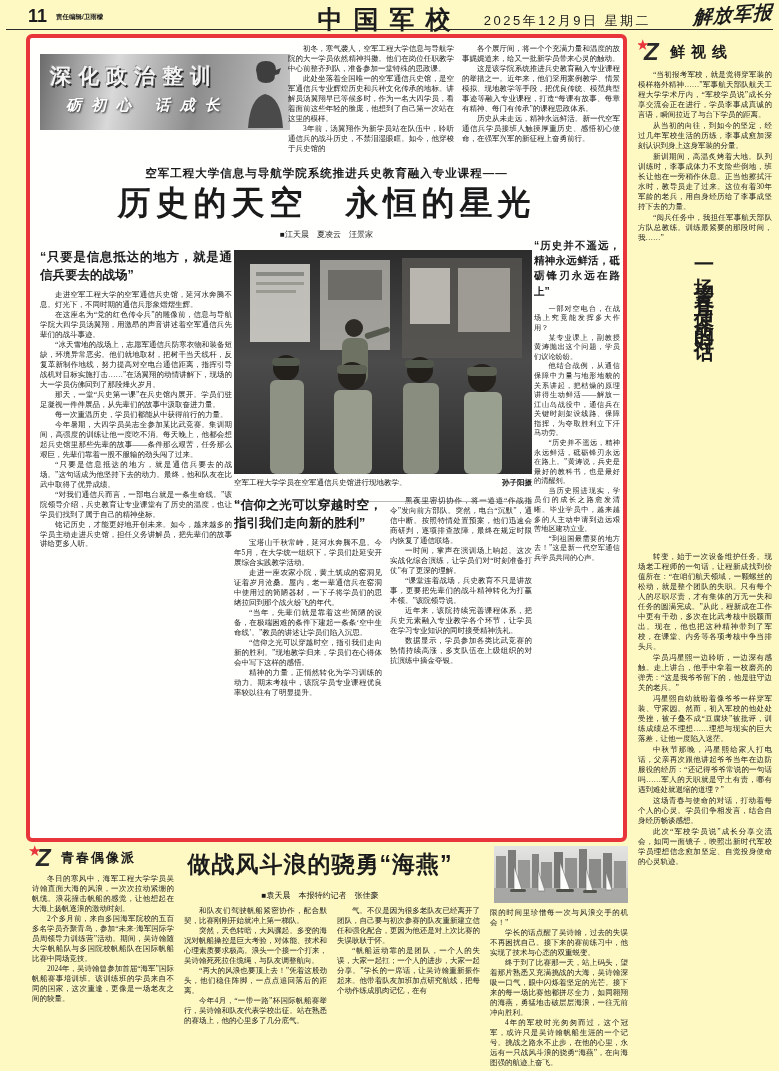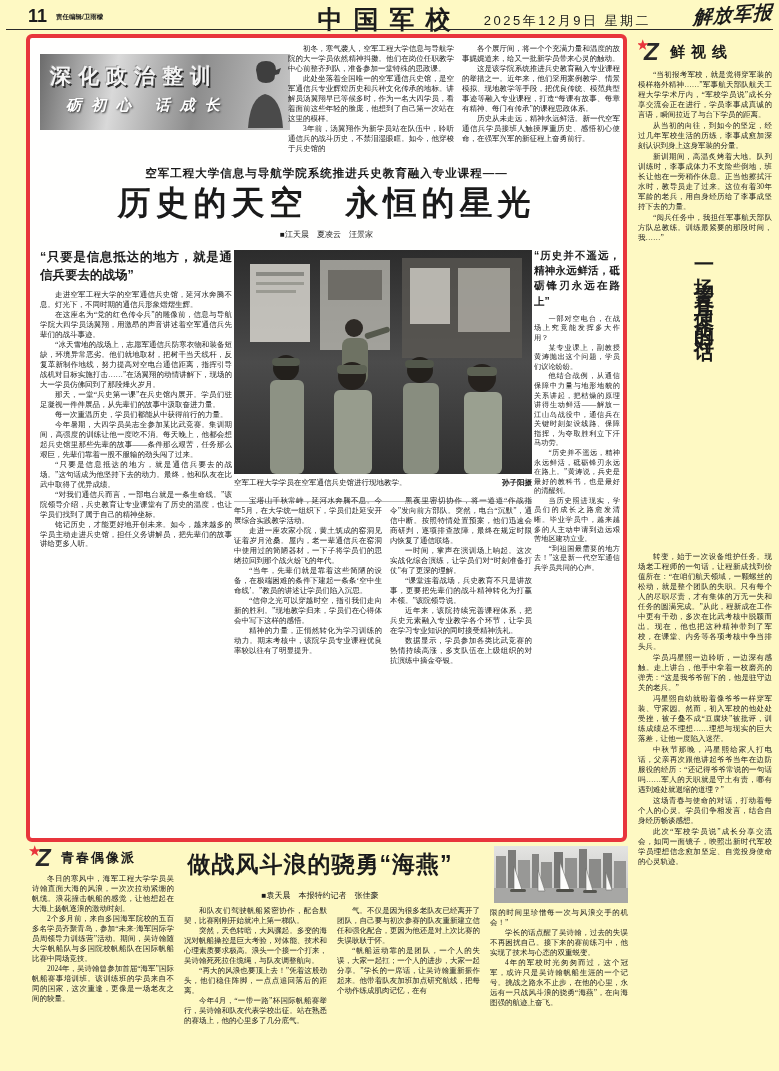--- a/index.html
+++ b/index.html
@@ -36,21 +36,21 @@
   .subhead{font:700 12.5px "Liberation Sans",sans-serif;line-height:1.45;margin:0 0 6px 0;text-align:justify;}
   .subhead.small{font-size:10.5px;}
   .fcol{position:absolute;overflow:hidden;}
   .colA{left:10px;top:210px;width:192px;height:580px;}
   .fphoto{position:absolute;left:204px;top:212px;width:298px;height:224px;background:#444;overflow:hidden;}
   .caption-row{position:absolute;left:204px;top:440px;width:298px;display:flex;
       justify-content:space-between;font-size:7.5px;border-bottom:1px solid #b9b9b9;padding-bottom:13px;}
   .credit{font-weight:700;white-space:nowrap;font-family:"Liberation Sans",sans-serif;}
   .colB{left:204px;top:458px;width:148px;height:332px;}
   .colC{left:360px;top:458px;width:142px;height:332px;}
-  .colD{left:504px;top:210px;width:86px;height:580px;}
+  .colD{left:504px;top:200px;width:86px;height:580px;}
   .colD .p{font-size:7.2px;}
   
   .sidebar{position:absolute;left:638px;top:36px;width:134px;height:1030px;overflow:hidden;}
   .side-head{display:flex;align-items:center;gap:6px;padding:4px 0 6px 0;}
   .side-title{font:900 15px "Liberation Sans",sans-serif;letter-spacing:6px;white-space:nowrap;}
   .starz{position:relative;width:26px;height:24px;flex:0 0 26px;}
   .starz .z{position:absolute;left:6px;top:-2px;font:900 italic 24px "Liberation Sans",sans-serif;color:#2a2a2a;}
   .starz .star{position:absolute;left:-2px;top:-4px;font-size:15px;color:#e8353c;}
   .vhead{writing-mode:vertical-rl;text-orientation:upright;
       font:900 20px "Liberation Sans",sans-serif;letter-spacing:8px;
@@ -163,20 +163,21 @@
           <rect x="233" y="117" width="30" height="9" rx="4" fill="#5c6153"></rect>
         </g>
       </svg>
     </div>
     <div class="caption-row">
       <span>空军工程大学学员在空军通信兵史馆进行现地教学。</span>
       <span class="credit">孙子阳摄</span>
     </div>
 
     <div class="fcol colB">
+      <p class="subhead">“信仰之光可以穿越时空，指引我们走向新的胜利”</p>
       <p class="p">宝塔山千秋常峙，延河水奔腾不息。今年5月，在大学统一组织下，学员们赴延安开展综合实践教学活动。</p>
       <p class="p">走进一座农家小院，黄土筑成的窑洞见证着岁月沧桑。屋内，老一辈通信兵在窑洞中使用过的简陋器材，一下子将学员们的思绪拉回到那个战火纷飞的年代。</p>
       <p class="p">“当年，先辈们就是靠着这些简陋的设备，在极端困难的条件下建起一条条‘空中生命线’。”教员的讲述让学员们陷入沉思。</p>
       <p class="p">“信仰之光可以穿越时空，指引我们走向新的胜利。”现地教学归来，学员们在心得体会中写下这样的感悟。</p>
       <p class="p">精神的力量，正悄然转化为学习训练的动力。期末考核中，该院学员专业课程优良率较以往有了明显提升。</p>
     </div>
 
     <div class="fcol colC">
       <p class="p">黑夜里密切协作，将一道道“作战指令”发向前方部队。突然，电台“沉默”，通信中断。按照特情处置预案，他们迅速会商研判，逐项排查故障，最终在规定时限内恢复了通信联络。</p>
       <p class="p">一时间，掌声在演训场上响起。这次实战化综合演练，让学员们对“时刻准备打仗”有了更深的理解。</p>
@@ -275,17 +276,18 @@
         <path d="M112 44 L112 26 L118 44 Z" fill="#fafaf8"></path>
       </g>
       <rect x="16" y="43" width="16" height="3" rx="1.5" fill="#55554f"></rect>
       <rect x="62" y="43" width="18" height="3" rx="1.5" fill="#4e4e48"></rect>
       <rect x="89" y="44" width="14" height="3" rx="1.5" fill="#55554f"></rect>
     </svg>
   </div>
   <div class="bcol bc4">
     <p class="p" style="text-indent:0;">限的时间里珍惜每一次与风浪交手的机会！”</p>
     <p class="p">学长的话点醒了吴诗翰，过去的失误不再困扰自己。接下来的赛前练习中，他实现了技术与心态的双重蜕变。</p>
+    <p class="p">终于到了比赛那一天，站上码头，望着那片熟悉又充满挑战的大海，吴诗翰深吸一口气，眼中闪烁着坚定的光芒。接下来的每一场比赛他都拼尽全力，如同翱翔的海燕，勇猛地击破层层海浪，一往无前冲向胜利。</p>
     <p class="p">4年的军校时光匆匆而过，这个冠军，或许只是吴诗翰帆船生涯的一个记号。挑战之路永不止步，在他的心里，永远有一只战风斗浪的骁勇“海燕”，在向海图强的航迹上奋飞。</p>
 
   </div>
 
 </div>
 
 </body></html>

